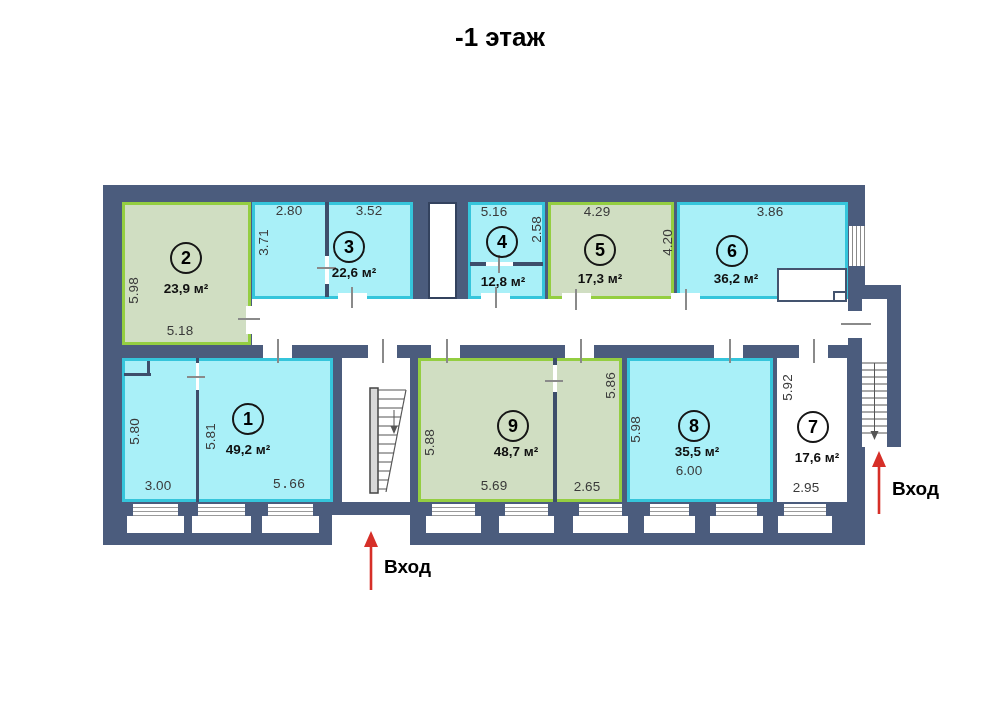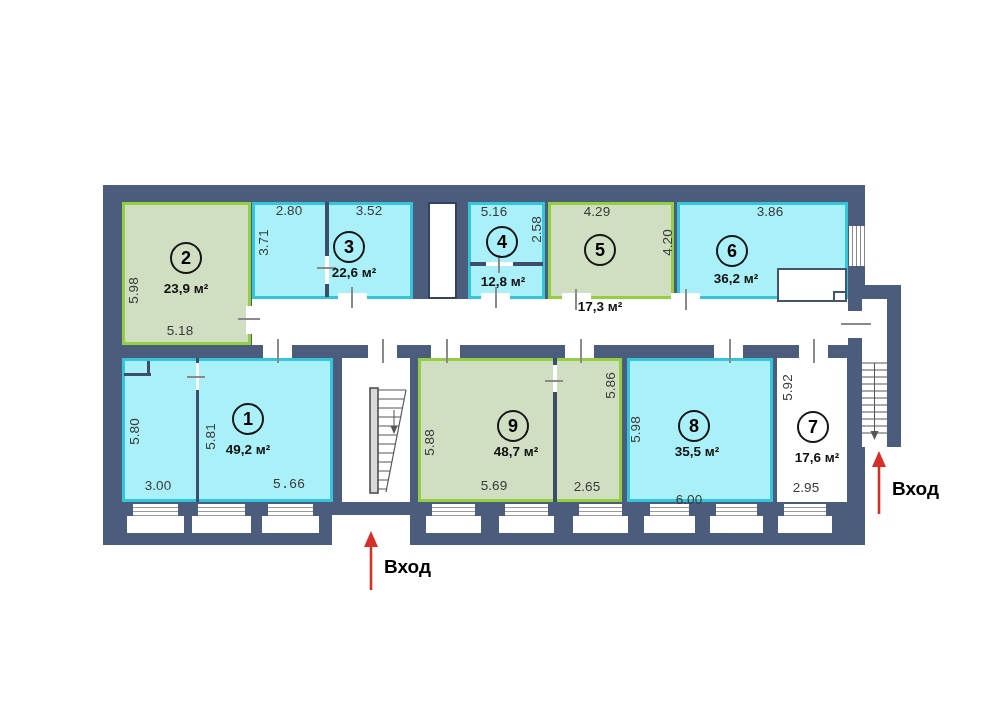--- a/index.html
+++ b/index.html
@@ -31,20 +31,21 @@
   .side-window{position:absolute;
         background:repeating-linear-gradient(to right,#ffffff 0 3px,#8a8a8a 3px 4px);}
   .vhod{position:absolute;font-size:19px;font-weight:bold;color:#000;white-space:nowrap;}
   svg{position:absolute;display:block;}
 </style>
 </head>
 <body>
 
 <div class="plan">
 
+  <div class="title">-1 этаж</div>
 
   <div class="wall" style="left:103px;top:185px;width:762px;height:360px;"></div>
   <div class="wall" style="left:846px;top:285px;width:55px;height:162px;"></div>
 
   <div class="room green" style="left:122px;top:202px;width:129px;height:143px;"></div>
   <div class="room cyan" style="left:252px;top:202px;width:161px;height:97px;"></div>
   <div class="room cyan" style="left:468px;top:202px;width:77px;height:97px;"></div>
   <div class="room green" style="left:548px;top:202px;width:126px;height:97px;"></div>
   <div class="room cyan" style="left:677px;top:202px;width:171px;height:97px;"></div>
 
@@ -178,38 +179,38 @@
 
   <div class="dim v" style="left:112px;top:424px;">5.80</div>
   <div class="dim v" style="left:188px;top:429px;">5.81</div>
   <div class="dim" style="left:136px;top:478px;">3.00</div>
   <div class="dim" style="left:267px;top:477px;font-family:Liberation Mono, monospace;">5.66</div>
   <div class="dim v" style="left:407px;top:435px;">5.88</div>
   <div class="dim v" style="left:588px;top:378px;">5.86</div>
   <div class="dim" style="left:472px;top:478px;">5.69</div>
   <div class="dim" style="left:565px;top:479px;">2.65</div>
   <div class="dim v" style="left:613px;top:422px;">5.98</div>
-  <div class="dim" style="left:667px;top:492px;">6.00</div>
+  <div class="dim" style="left:667px;top:463px;">6.00</div>
   <div class="dim v" style="left:765px;top:380px;">5.92</div>
   <div class="dim" style="left:784px;top:480px;">2.95</div>
 
   <div class="circle" style="left:170px;top:242px;">2</div>
   <div class="circle" style="left:333px;top:231px;">3</div>
   <div class="circle" style="left:486px;top:226px;">4</div>
   <div class="circle" style="left:584px;top:234px;">5</div>
   <div class="circle" style="left:716px;top:235px;">6</div>
   <div class="circle" style="left:232px;top:403px;">1</div>
   <div class="circle" style="left:497px;top:410px;">9</div>
   <div class="circle" style="left:678px;top:410px;">8</div>
   <div class="circle" style="left:797px;top:411px;">7</div>
 
   <div class="area" style="left:136px;top:281px;">23,9 м²</div>
   <div class="area" style="left:304px;top:265px;">22,6 м²</div>
   <div class="area" style="left:453px;top:274px;">12,8 м²</div>
-  <div class="area" style="left:550px;top:271px;margin-top:28px;">17,3 м²</div>
+  <div class="area" style="left:550px;top:271px;">17,3 м²</div>
   <div class="area" style="left:686px;top:271px;">36,2 м²</div>
   <div class="area" style="left:198px;top:442px;">49,2 м²</div>
   <div class="area" style="left:466px;top:444px;">48,7 м²</div>
   <div class="area" style="left:647px;top:444px;">35,5 м²</div>
   <div class="area" style="left:767px;top:450px;">17,6 м²</div>
 
   <svg style="left:352px;top:528px;" width="40" height="68" viewBox="0 0 40 68">
     <line x1="19" y1="62" x2="19" y2="14" stroke="#d62f28" stroke-width="2.6"></line>
     <polygon points="19,3 12,19 26,19" fill="#d62f28"></polygon>
   </svg>

